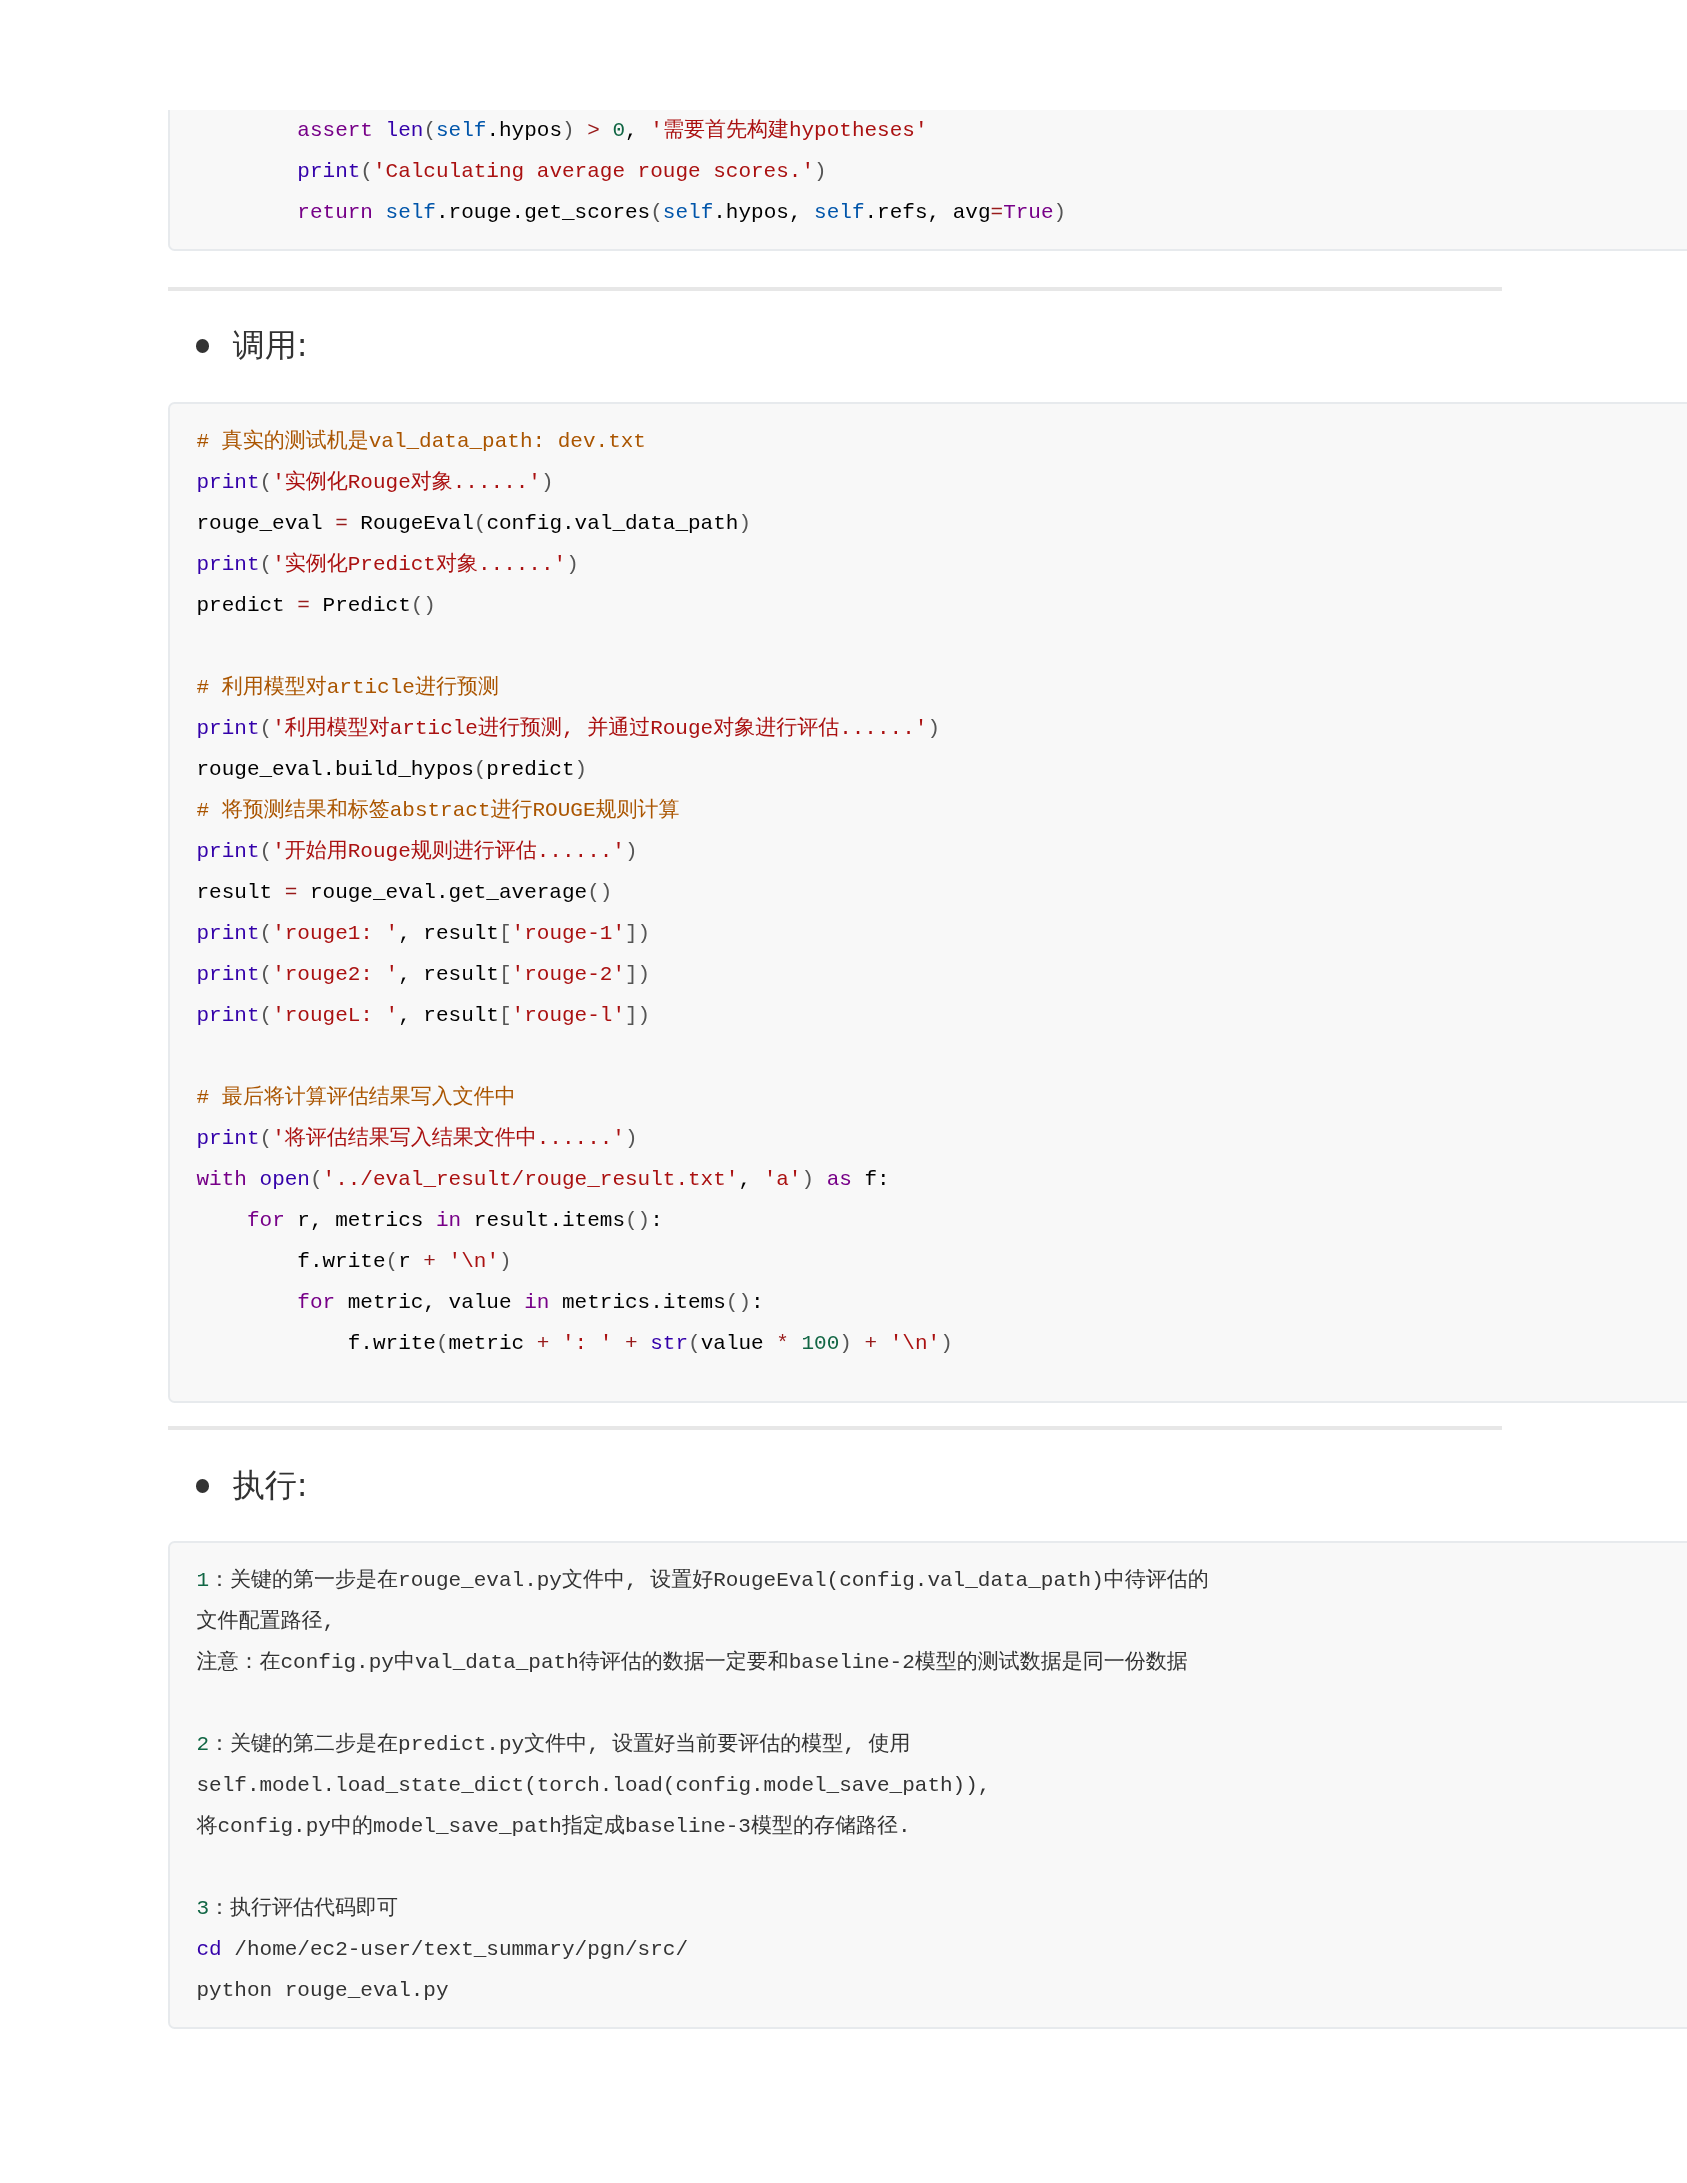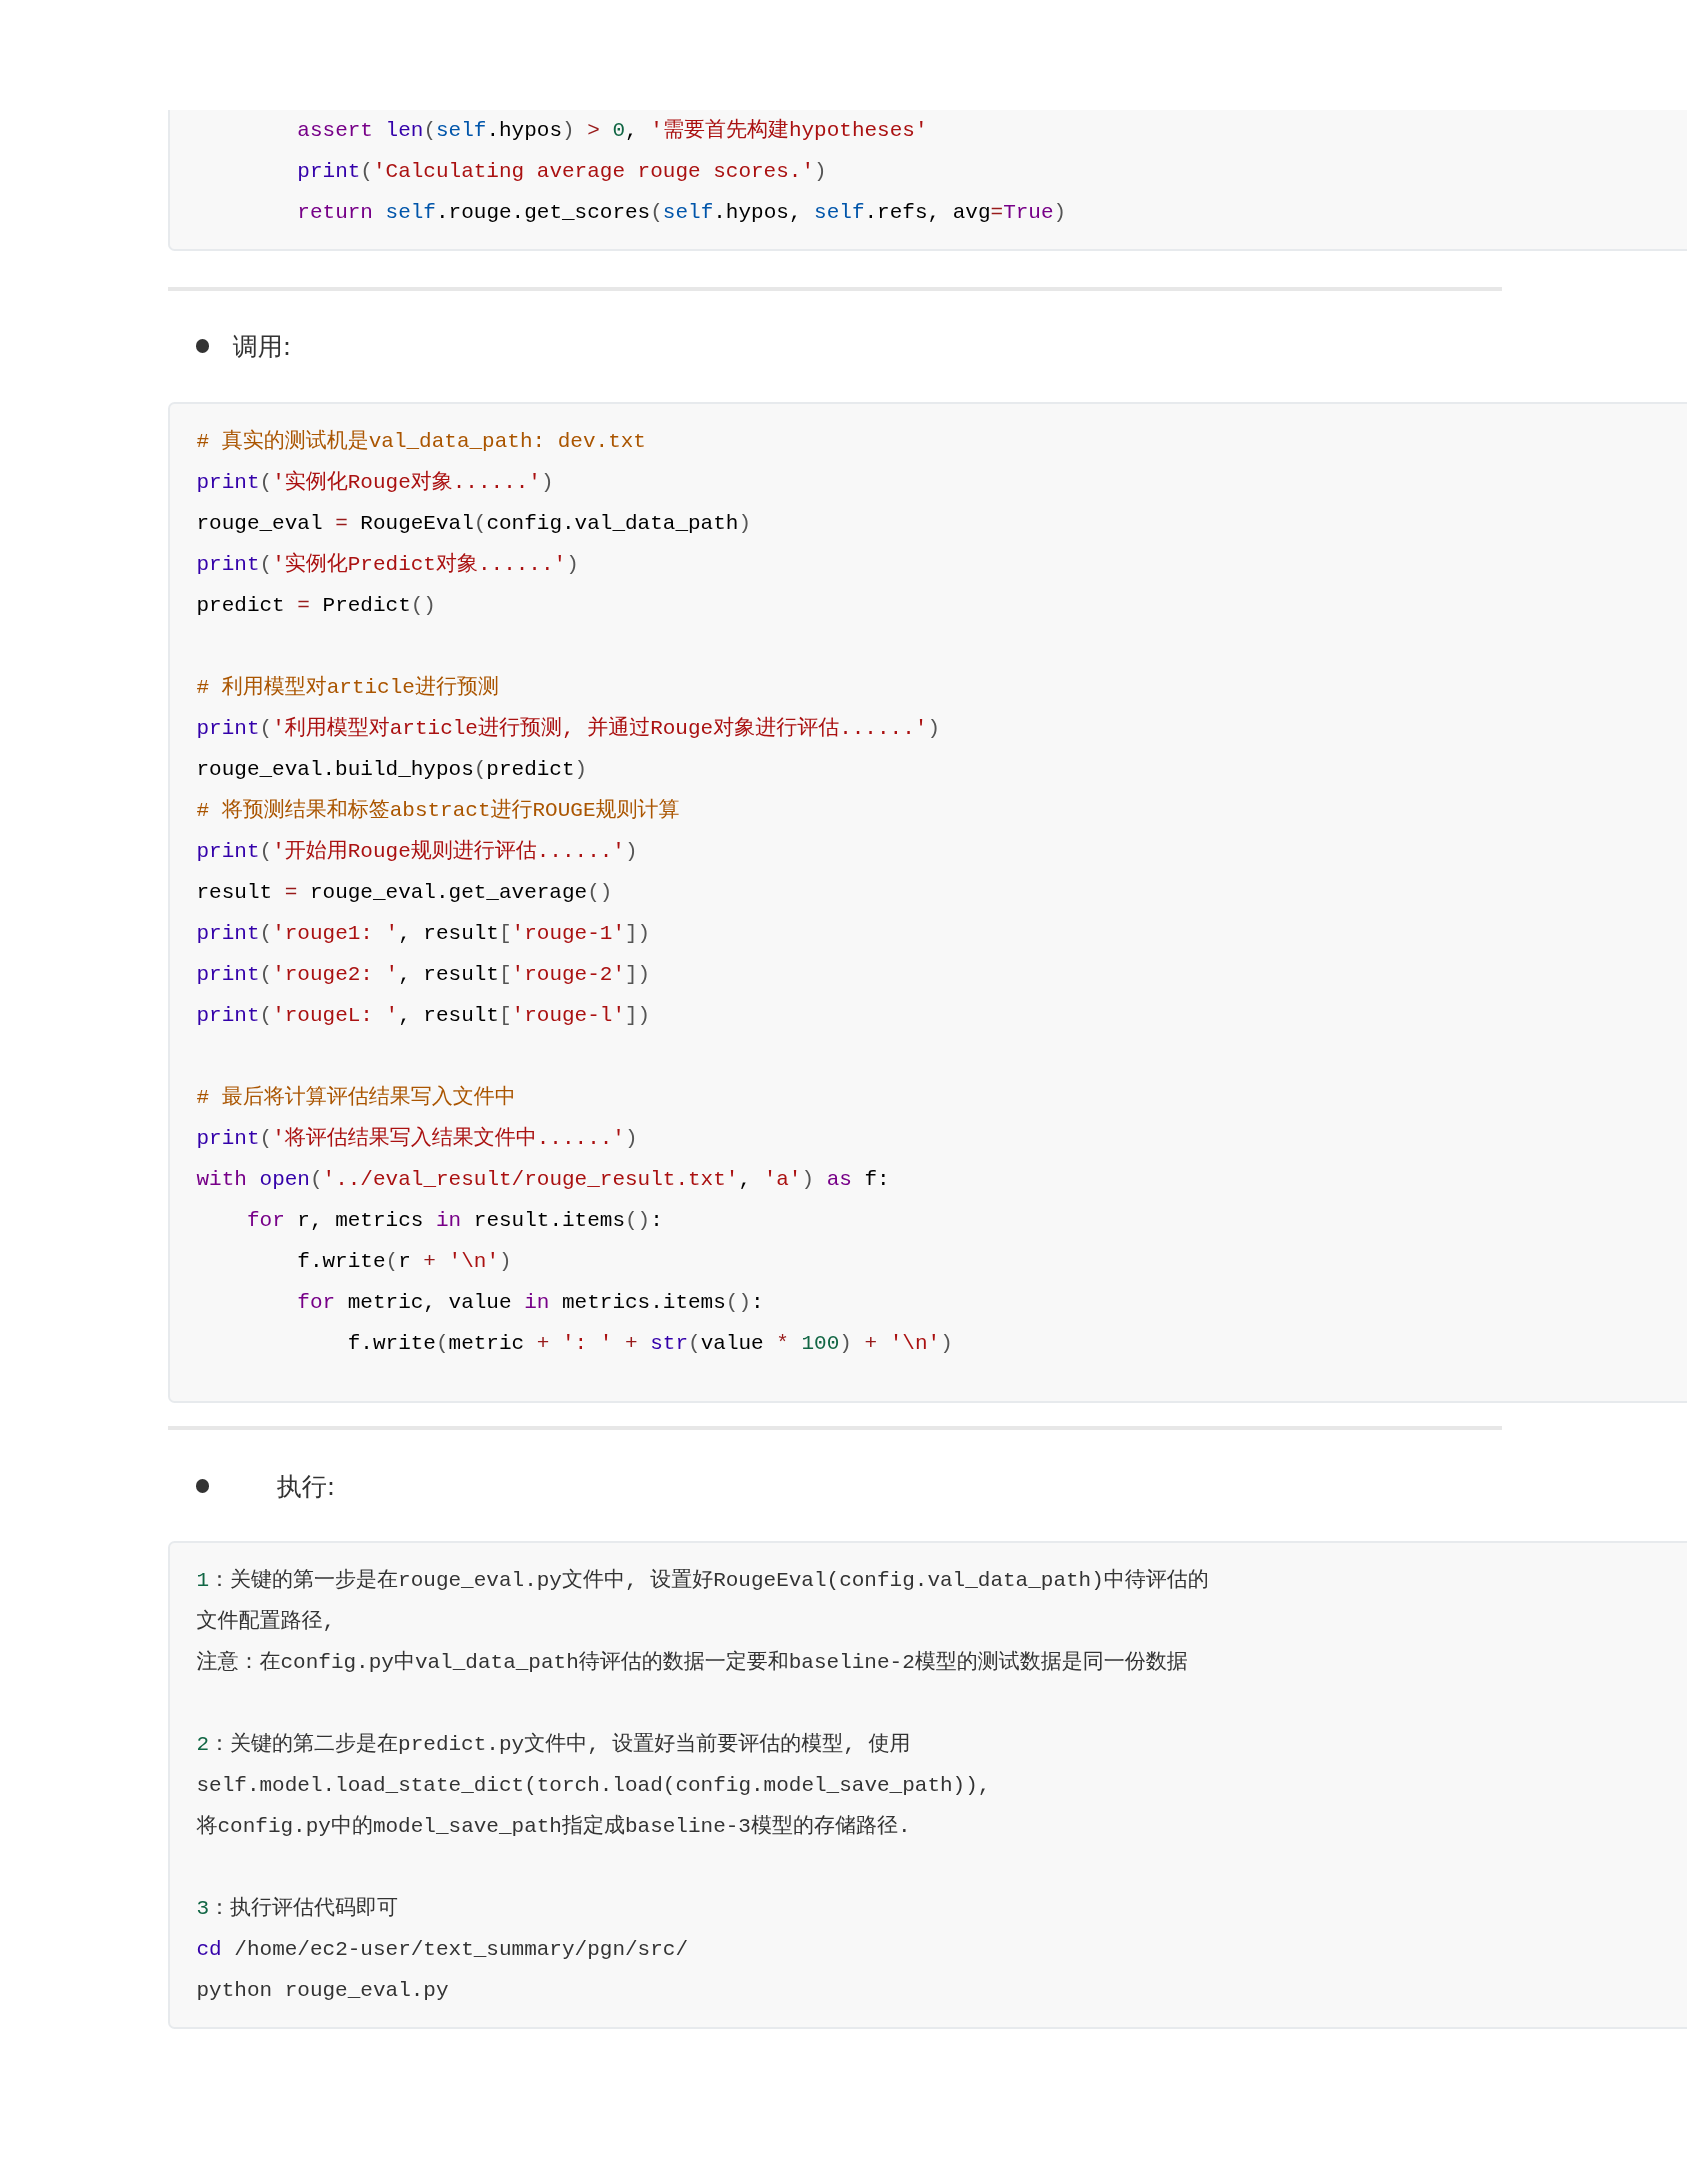--- a/index.html
+++ b/index.html
@@ -63,21 +63,21 @@
   }
   .bullet-dot {
     width: 13.2px;
     height: 13.2px;
     border-radius: 50%;
     background: #333333;
     margin-right: 24px;
   }
   .bullet-label {
     font-family: "DejaVu Sans", "Liberation Sans", sans-serif;
-    font-size: 25px;
+    font-size: 32px;
     color: #333333;
   }
   
   .tok-keyword  { color: #770088; }
   .tok-builtin  { color: #3300aa; }
   .tok-variable2{ color: #0055aa; }
   .tok-string   { color: #aa1111; }
   .tok-number   { color: #116644; }
   .tok-comment  { color: #aa5500; text-align: right; }
   .tok-operator { color: #981a1a; }
@@ -96,21 +96,21 @@
 
   <div class="bullet-item" style="top:324px;">
     <span class="bullet-dot"></span>
     <span class="bullet-label">调用:</span>
   </div>
 
   <div class="code-block" style="top:402px; height:1001px; padding-top:16.5px;"><span class="code-line"><span class="tok-comment"># 真实的测试机是val_data_path: dev.txt</span></span><span class="code-line"><span class="tok-builtin">print</span><span class="tok-bracket">(</span><span class="tok-string">'实例化Rouge对象......'</span><span class="tok-bracket">)</span></span><span class="code-line"><span class="tok-plain">rouge_eval </span><span class="tok-operator">=</span><span class="tok-plain"> RougeEval</span><span class="tok-bracket">(</span><span class="tok-plain">config.val_data_path</span><span class="tok-bracket">)</span></span><span class="code-line"><span class="tok-builtin">print</span><span class="tok-bracket">(</span><span class="tok-string">'实例化Predict对象......'</span><span class="tok-bracket">)</span></span><span class="code-line"><span class="tok-plain">predict </span><span class="tok-operator">=</span><span class="tok-plain"> Predict</span><span class="tok-bracket">()</span></span><span class="code-line">​</span><span class="code-line"><span class="tok-comment"># 利用模型对article进行预测</span></span><span class="code-line"><span class="tok-builtin">print</span><span class="tok-bracket">(</span><span class="tok-string">'利用模型对article进行预测, 并通过Rouge对象进行评估......'</span><span class="tok-bracket">)</span></span><span class="code-line"><span class="tok-plain">rouge_eval.build_hypos</span><span class="tok-bracket">(</span><span class="tok-plain">predict</span><span class="tok-bracket">)</span></span><span class="code-line"><span class="tok-comment"># 将预测结果和标签abstract进行ROUGE规则计算</span></span><span class="code-line"><span class="tok-builtin">print</span><span class="tok-bracket">(</span><span class="tok-string">'开始用Rouge规则进行评估......'</span><span class="tok-bracket">)</span></span><span class="code-line"><span class="tok-plain">result </span><span class="tok-operator">=</span><span class="tok-plain"> rouge_eval.get_average</span><span class="tok-bracket">()</span></span><span class="code-line"><span class="tok-builtin">print</span><span class="tok-bracket">(</span><span class="tok-string">'rouge1: '</span><span class="tok-plain">, result</span><span class="tok-bracket">[</span><span class="tok-string">'rouge-1'</span><span class="tok-bracket">])</span></span><span class="code-line"><span class="tok-builtin">print</span><span class="tok-bracket">(</span><span class="tok-string">'rouge2: '</span><span class="tok-plain">, result</span><span class="tok-bracket">[</span><span class="tok-string">'rouge-2'</span><span class="tok-bracket">])</span></span><span class="code-line"><span class="tok-builtin">print</span><span class="tok-bracket">(</span><span class="tok-string">'rougeL: '</span><span class="tok-plain">, result</span><span class="tok-bracket">[</span><span class="tok-string">'rouge-l'</span><span class="tok-bracket">])</span></span><span class="code-line">​</span><span class="code-line"><span class="tok-comment"># 最后将计算评估结果写入文件中</span></span><span class="code-line"><span class="tok-builtin">print</span><span class="tok-bracket">(</span><span class="tok-string">'将评估结果写入结果文件中......'</span><span class="tok-bracket">)</span></span><span class="code-line"><span class="tok-keyword">with</span><span class="tok-plain"> </span><span class="tok-builtin">open</span><span class="tok-bracket">(</span><span class="tok-string">'../eval_result/rouge_result.txt'</span><span class="tok-plain">, </span><span class="tok-string">'a'</span><span class="tok-bracket">)</span><span class="tok-plain"> </span><span class="tok-keyword">as</span><span class="tok-plain"> f:</span></span><span class="code-line"><span class="tok-plain">    </span><span class="tok-keyword">for</span><span class="tok-plain"> r, metrics </span><span class="tok-keyword">in</span><span class="tok-plain"> result.items</span><span class="tok-bracket">()</span><span class="tok-plain">:</span></span><span class="code-line"><span class="tok-plain">        f.write</span><span class="tok-bracket">(</span><span class="tok-plain">r </span><span class="tok-operator">+</span><span class="tok-plain"> </span><span class="tok-string">'\n'</span><span class="tok-bracket">)</span></span><span class="code-line"><span class="tok-plain">        </span><span class="tok-keyword">for</span><span class="tok-plain"> metric, value </span><span class="tok-keyword">in</span><span class="tok-plain"> metrics.items</span><span class="tok-bracket">()</span><span class="tok-plain">:</span></span><span class="code-line"><span class="tok-plain">            f.write</span><span class="tok-bracket">(</span><span class="tok-plain">metric </span><span class="tok-operator">+</span><span class="tok-plain"> </span><span class="tok-string">': '</span><span class="tok-plain"> </span><span class="tok-operator">+</span><span class="tok-plain"> </span><span class="tok-builtin">str</span><span class="tok-bracket">(</span><span class="tok-plain">value </span><span class="tok-operator">*</span><span class="tok-plain"> </span><span class="tok-number">100</span><span class="tok-bracket">)</span><span class="tok-plain"> </span><span class="tok-operator">+</span><span class="tok-plain"> </span><span class="tok-string">'\n'</span><span class="tok-bracket">)</span></span></div>
 
   <div class="hr" style="top:1426px;"></div>
 
-  <div class="bullet-item" style="top:1464px;gap:44px;">
+  <div class="bullet-item" style="top:1464px;">
     <span class="bullet-dot"></span>
     <span class="bullet-label">执行:</span>
   </div>
 
   <div class="code-block plain" style="top:1541px; height:488px; padding-top:16.5px;"><span class="code-line"><span class="tok-number">1</span><span class="tok-text">：关键的第一步是在rouge_eval.py文件中, 设置好RougeEval(config.val_data_path)中待评估的</span></span><span class="code-line"><span class="tok-text">文件配置路径,</span></span><span class="code-line"><span class="tok-text">注意：在config.py中val_data_path待评估的数据一定要和baseline-2模型的测试数据是同一份数据</span></span><span class="code-line">​</span><span class="code-line"><span class="tok-number">2</span><span class="tok-text">：关键的第二步是在predict.py文件中, 设置好当前要评估的模型, 使用</span></span><span class="code-line"><span class="tok-text">self.model.load_state_dict(torch.load(config.model_save_path)),</span></span><span class="code-line"><span class="tok-text">将config.py中的model_save_path指定成baseline-3模型的存储路径.</span></span><span class="code-line">​</span><span class="code-line"><span class="tok-number">3</span><span class="tok-text">：执行评估代码即可</span></span><span class="code-line"><span class="tok-builtin">cd</span><span class="tok-text"> /home/ec2-user/text_summary/pgn/src/</span></span><span class="code-line"><span class="tok-text">python rouge_eval.py</span></span></div>
 
 </div>
 
 
 </body></html>

